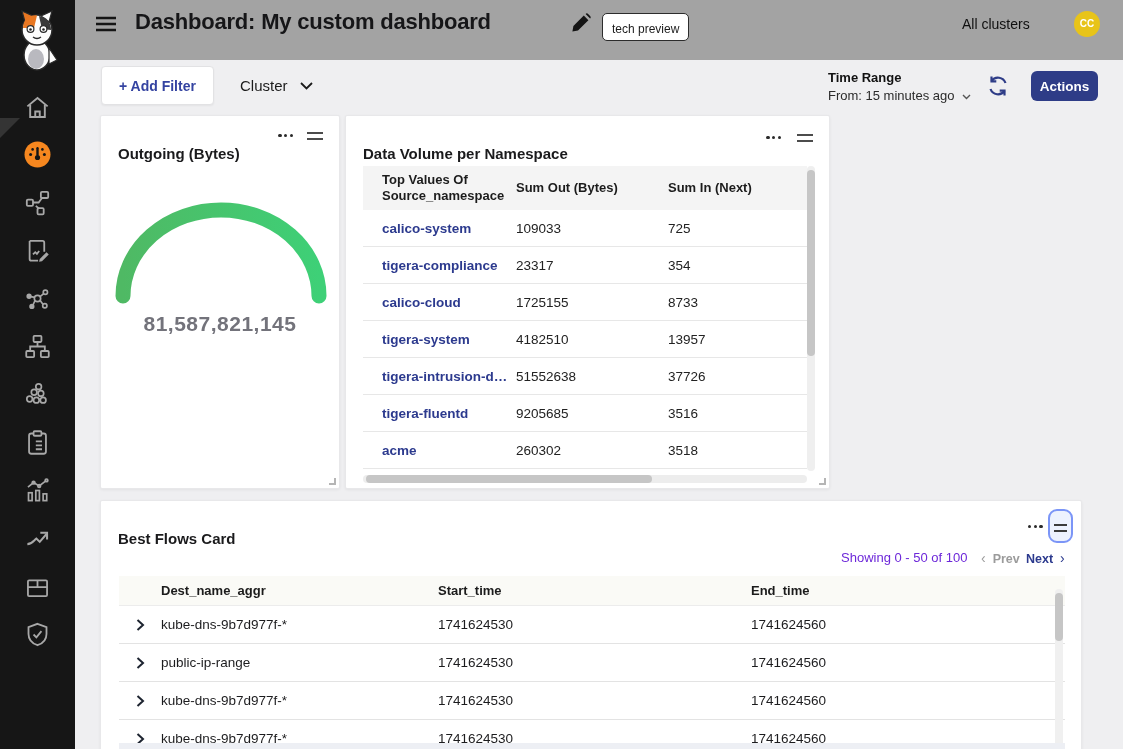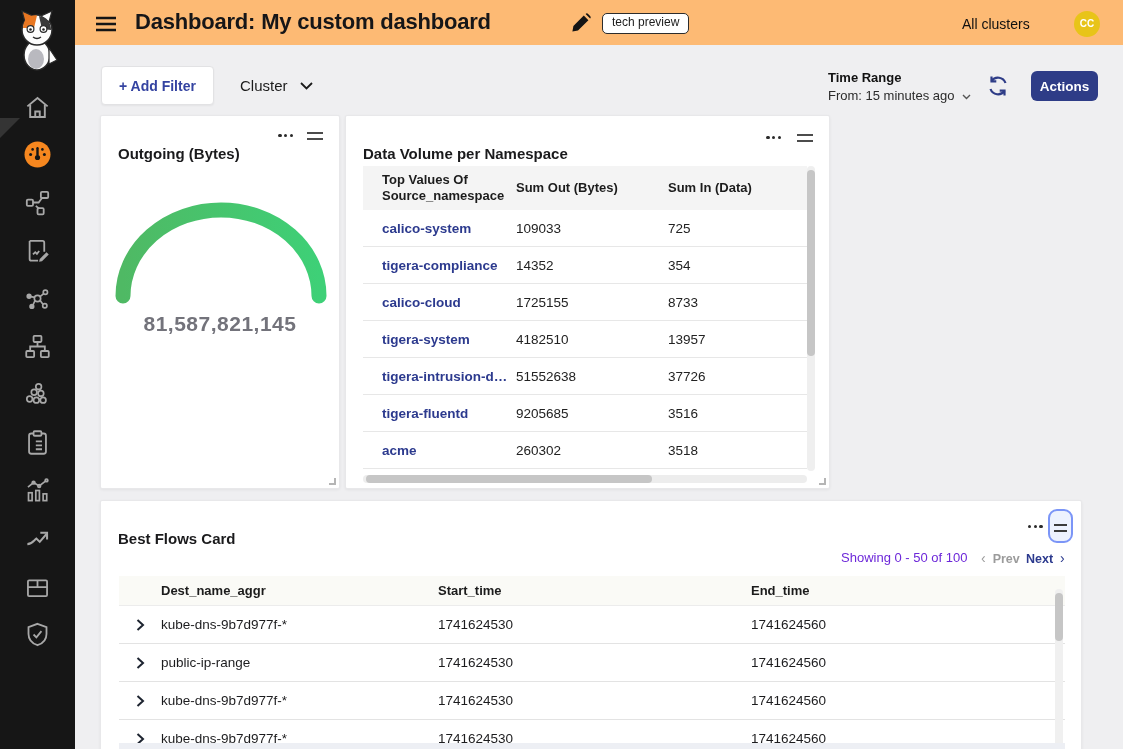--- a/index.html
+++ b/index.html
@@ -8,26 +8,26 @@
 
   
   .sidebar { position:absolute; left:0; top:0; width:75px; height:749px; background:#161616; z-index:9; }
   .logo { position:absolute; left:11px; top:8px; width:52px; height:64px; }
   .corner-flag { position:absolute; left:0; top:118px; width:0; height:0;
                  border-top:20px solid #343434; border-right:20px solid transparent; }
   .nav-item { position:absolute; left:24px; width:27px; height:27px; cursor:pointer; }
   .nav-item svg { width:27px; height:27px; }
 
   
-  .header { position:absolute; left:75px; top:0; width:1048px; height:45px; background:#fdba74; z-index:8; }
+  .header { position:absolute; left:75px; top:0; width:1048px; height:60px; background:#a3a3a3; z-index:8; }
   .hamburger { position:absolute; left:20px; top:16px; cursor:pointer; }
   .page-title { position:absolute; left:60px; top:9px; font-size:22px; font-weight:bold; color:#161618; letter-spacing:-0.2px; }
   .edit-pencil { position:absolute; left:496px; top:13px; cursor:pointer; }
   .badge { position:absolute; left:527px; top:13px; border:1.5px solid #2c2c2c; border-radius:5px;
-           padding:1px 9px 4px; font-size:12px; color:#1c1c1c; background:#fff; }
+           padding:8px 9px 4px; font-size:12px; color:#1c1c1c; background:#fff; }
   .all-clusters { position:absolute; left:887px; top:16px; font-size:14px; color:#101010; cursor:pointer; }
   .avatar { position:absolute; left:999px; top:11px; width:26px; height:26px; border-radius:50%;
             background:#e8c419; color:#fff; font-size:10px; font-weight:bold; text-align:center; line-height:26px; cursor:pointer; }
 
   
   .btn-addfilter { position:absolute; left:101px; top:66px; height:39px; padding:0 17px; background:#fff;
             border:1px solid #e2e2e4; border-radius:4px; box-shadow:0 1px 2px rgba(0,0,0,.05);
             color:#3443a1; font-size:14px; font-weight:bold; cursor:pointer; }
   .cluster-dd { position:absolute; left:240px; top:77px; font-size:15px; color:#1b1b1b; cursor:pointer;
             display:flex; align-items:center; gap:12px; font-weight:500; }
@@ -303,30 +303,30 @@
     </div>
   <div class="drag-handle" style="right:16px; top:14px;">
       <i></i>
       <i></i>
     </div>
 
   <div class="dv-table">
     <div class="dv-head">
       <span>Top Values Of Source_namespace</span>
       <span>Sum Out (Bytes)</span>
-      <span>Sum In (Data)</span>
+      <span>Sum In (Next)</span>
     </div>
     <div class="dv-row">
       <a class="dv-ns">calico-system</a>
       <span class="dv-num">109033</span>
       <span class="dv-num">725</span>
     </div>
     <div class="dv-row">
       <a class="dv-ns">tigera-compliance</a>
-      <span class="dv-num">14352</span>
+      <span class="dv-num">23317</span>
       <span class="dv-num">354</span>
     </div>
     <div class="dv-row">
       <a class="dv-ns">calico-cloud</a>
       <span class="dv-num">1725155</span>
       <span class="dv-num">8733</span>
     </div>
     <div class="dv-row">
       <a class="dv-ns">tigera-system</a>
       <span class="dv-num">4182510</span>

